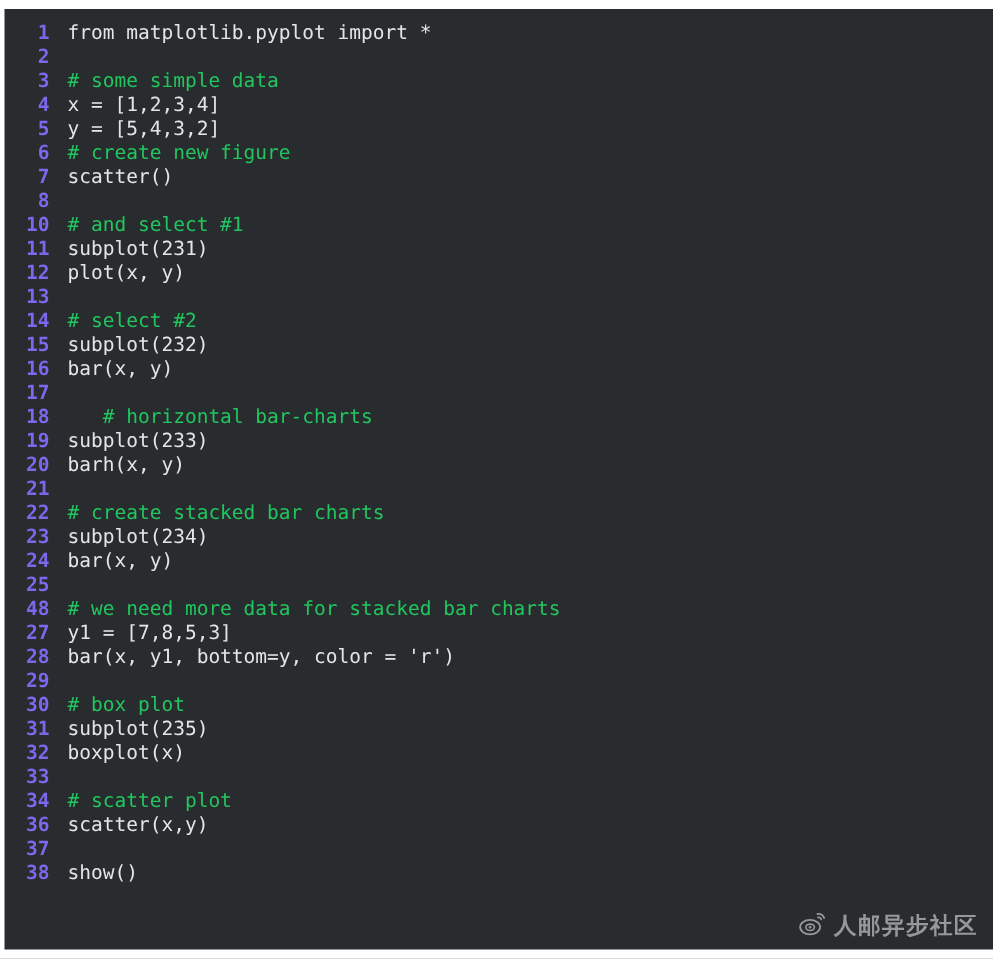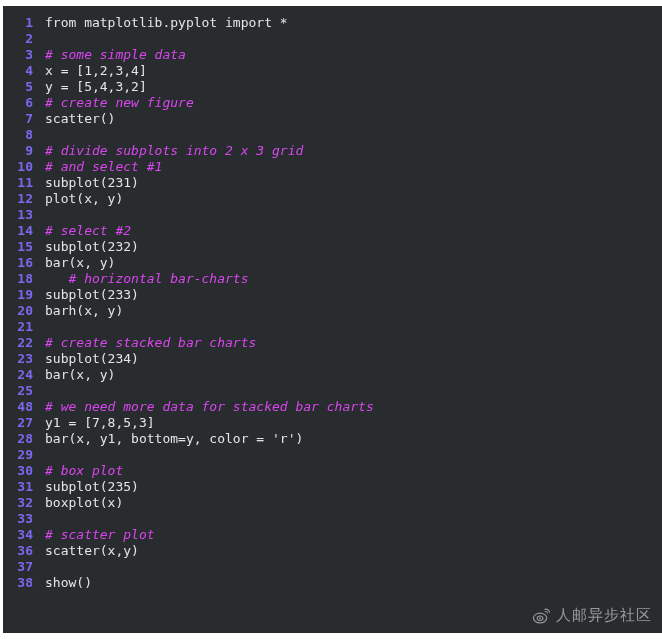--- a/index.html
+++ b/index.html
@@ -52,33 +52,33 @@
   }
   .src {
     display: inline-block;
     margin-left: 12px;
     color: #e3e6e8;
     white-space: pre;
     vertical-align: top;
     font-size: 13px;
   }
   .src.comment {
-    color: #d946ef;
-    font-style: italic;
+    color: #22c55e;
   }
   
   #watermark {
     position: absolute;
     right: 10px;
     bottom: 8px;
     display: flex;
-    align-items: center;
+    align-items: flex-end;
     gap: 5px;
     opacity: 0.62;
     pointer-events: none;
+    font-weight: bold;
   }
   #watermark .wm-text {
     color: #d8dcde;
     font-family: "DejaVu Sans", "Liberation Sans", sans-serif;
     font-size: 15px;
     letter-spacing: 1px;
     line-height: 1;
   }
   #watermark .wm-logo {
     width: 19px;
@@ -94,28 +94,28 @@
   <div id="code-panel">
     <div id="code-area">
         <div class="code-line"><span class="ln">1</span><span class="src">from matplotlib.pyplot import *</span></div>
         <div class="code-line"><span class="ln">2</span><span class="src"></span></div>
         <div class="code-line"><span class="ln">3</span><span class="src comment"># some simple data</span></div>
         <div class="code-line"><span class="ln">4</span><span class="src">x = [1,2,3,4]</span></div>
         <div class="code-line"><span class="ln">5</span><span class="src">y = [5,4,3,2]</span></div>
         <div class="code-line"><span class="ln">6</span><span class="src comment"># create new figure</span></div>
         <div class="code-line"><span class="ln">7</span><span class="src">scatter()</span></div>
         <div class="code-line"><span class="ln">8</span><span class="src"></span></div>
-        <div class="code-line"><span class="ln">9</span><span class="src comment"># divide subplots into 2 x 3 grid</span></div>
         <div class="code-line"><span class="ln">10</span><span class="src comment"># and select #1</span></div>
         <div class="code-line"><span class="ln">11</span><span class="src">subplot(231)</span></div>
         <div class="code-line"><span class="ln">12</span><span class="src">plot(x, y)</span></div>
         <div class="code-line"><span class="ln">13</span><span class="src"></span></div>
         <div class="code-line"><span class="ln">14</span><span class="src comment"># select #2</span></div>
         <div class="code-line"><span class="ln">15</span><span class="src">subplot(232)</span></div>
         <div class="code-line"><span class="ln">16</span><span class="src">bar(x, y)</span></div>
+        <div class="code-line"><span class="ln">17</span><span class="src"></span></div>
         <div class="code-line"><span class="ln">18</span><span class="src comment">   # horizontal bar-charts</span></div>
         <div class="code-line"><span class="ln">19</span><span class="src">subplot(233)</span></div>
         <div class="code-line"><span class="ln">20</span><span class="src">barh(x, y)</span></div>
         <div class="code-line"><span class="ln">21</span><span class="src"></span></div>
         <div class="code-line"><span class="ln">22</span><span class="src comment"># create stacked bar charts</span></div>
         <div class="code-line"><span class="ln">23</span><span class="src">subplot(234)</span></div>
         <div class="code-line"><span class="ln">24</span><span class="src">bar(x, y)</span></div>
         <div class="code-line"><span class="ln">25</span><span class="src"></span></div>
         <div class="code-line"><span class="ln">48</span><span class="src comment"># we need more data for stacked bar charts</span></div>
         <div class="code-line"><span class="ln">27</span><span class="src">y1 = [7,8,5,3]</span></div>

